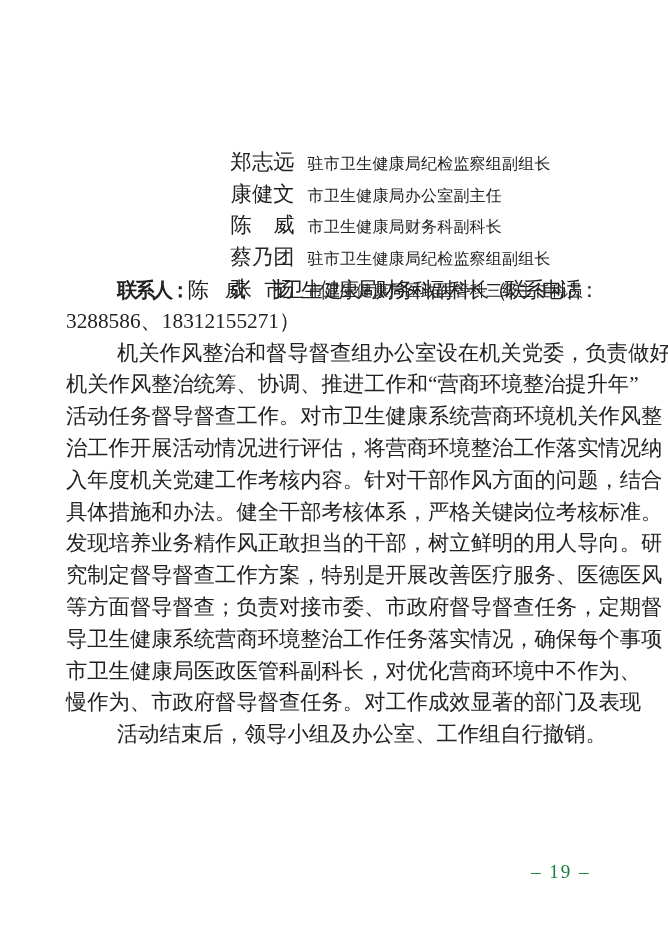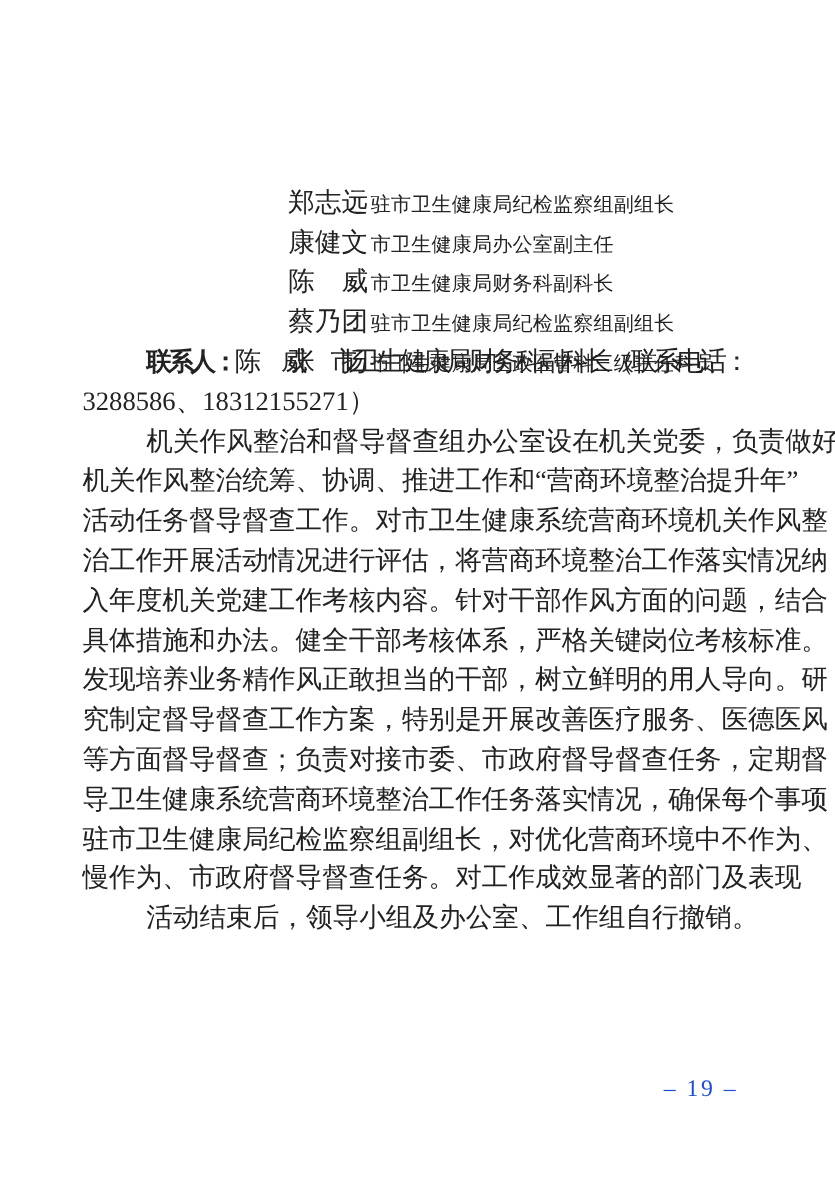--- a/index.html
+++ b/index.html
@@ -21,21 +21,21 @@
     font-size: 21.3px;
     line-height: 31.8px;
   }
   .line { white-space: pre; height: 31.8px; overflow: visible; }
   
   .member-list { padding-left: 122px; }
   .member-line { white-space: pre; height: 31.8px; }
   .member-name {
     display: inline-block;
     width: 64px;
-    margin-right: 2px;
+    margin-right: 13px;
     white-space: pre;
   }
   .member-title {
     font-size: 16px;
     letter-spacing: 0.2px;
     text-align: center;
   }
   
   .contact-line1 {
     text-indent: 51px;
@@ -49,21 +49,21 @@
   
   .main-paragraph .line:first-child { text-indent: 51px; }
   .closing .line { text-indent: 51px; }
   
   .page-number {
     position: absolute;
     left: 531px;
     top: 861px;
     font-size: 19px;
     letter-spacing: 2px;
-    color: #1d4ed8;
+    color: #15803d;
     white-space: pre;
   }
 </style>
 </head>
 <body>
 
 <div class="page">
 
   <div class="doc-body">
 
@@ -94,21 +94,21 @@
         <div class="line">机关作风整治和督导督查组办公室设在机关党委，负责做好</div>
         <div class="line">机关作风整治统筹、协调、推进工作和“营商环境整治提升年”</div>
         <div class="line">活动任务督导督查工作。对市卫生健康系统营商环境机关作风整</div>
         <div class="line">治工作开展活动情况进行评估，将营商环境整治工作落实情况纳</div>
         <div class="line">入年度机关党建工作考核内容。针对干部作风方面的问题，结合</div>
         <div class="line">具体措施和办法。健全干部考核体系，严格关键岗位考核标准。</div>
         <div class="line">发现培养业务精作风正敢担当的干部，树立鲜明的用人导向。研</div>
         <div class="line">究制定督导督查工作方案，特别是开展改善医疗服务、医德医风</div>
         <div class="line">等方面督导督查；负责对接市委、市政府督导督查任务，定期督</div>
         <div class="line">导卫生健康系统营商环境整治工作任务落实情况，确保每个事项</div>
-        <div class="line">驻市卫生健康局纪检监察组副组长，对优化营商环境中不作为、</div>
+        <div class="line">市卫生健康局医政医管科副科长，对优化营商环境中不作为、</div>
         <div class="line">慢作为、市政府督导督查任务。对工作成效显著的部门及表现</div>
       </div>
 
     <div class="closing">
       <div class="line">活动结束后，领导小组及办公室、工作组自行撤销。</div>
     </div>
 
   </div>
 
   <div class="page-number">– 19 –</div>

